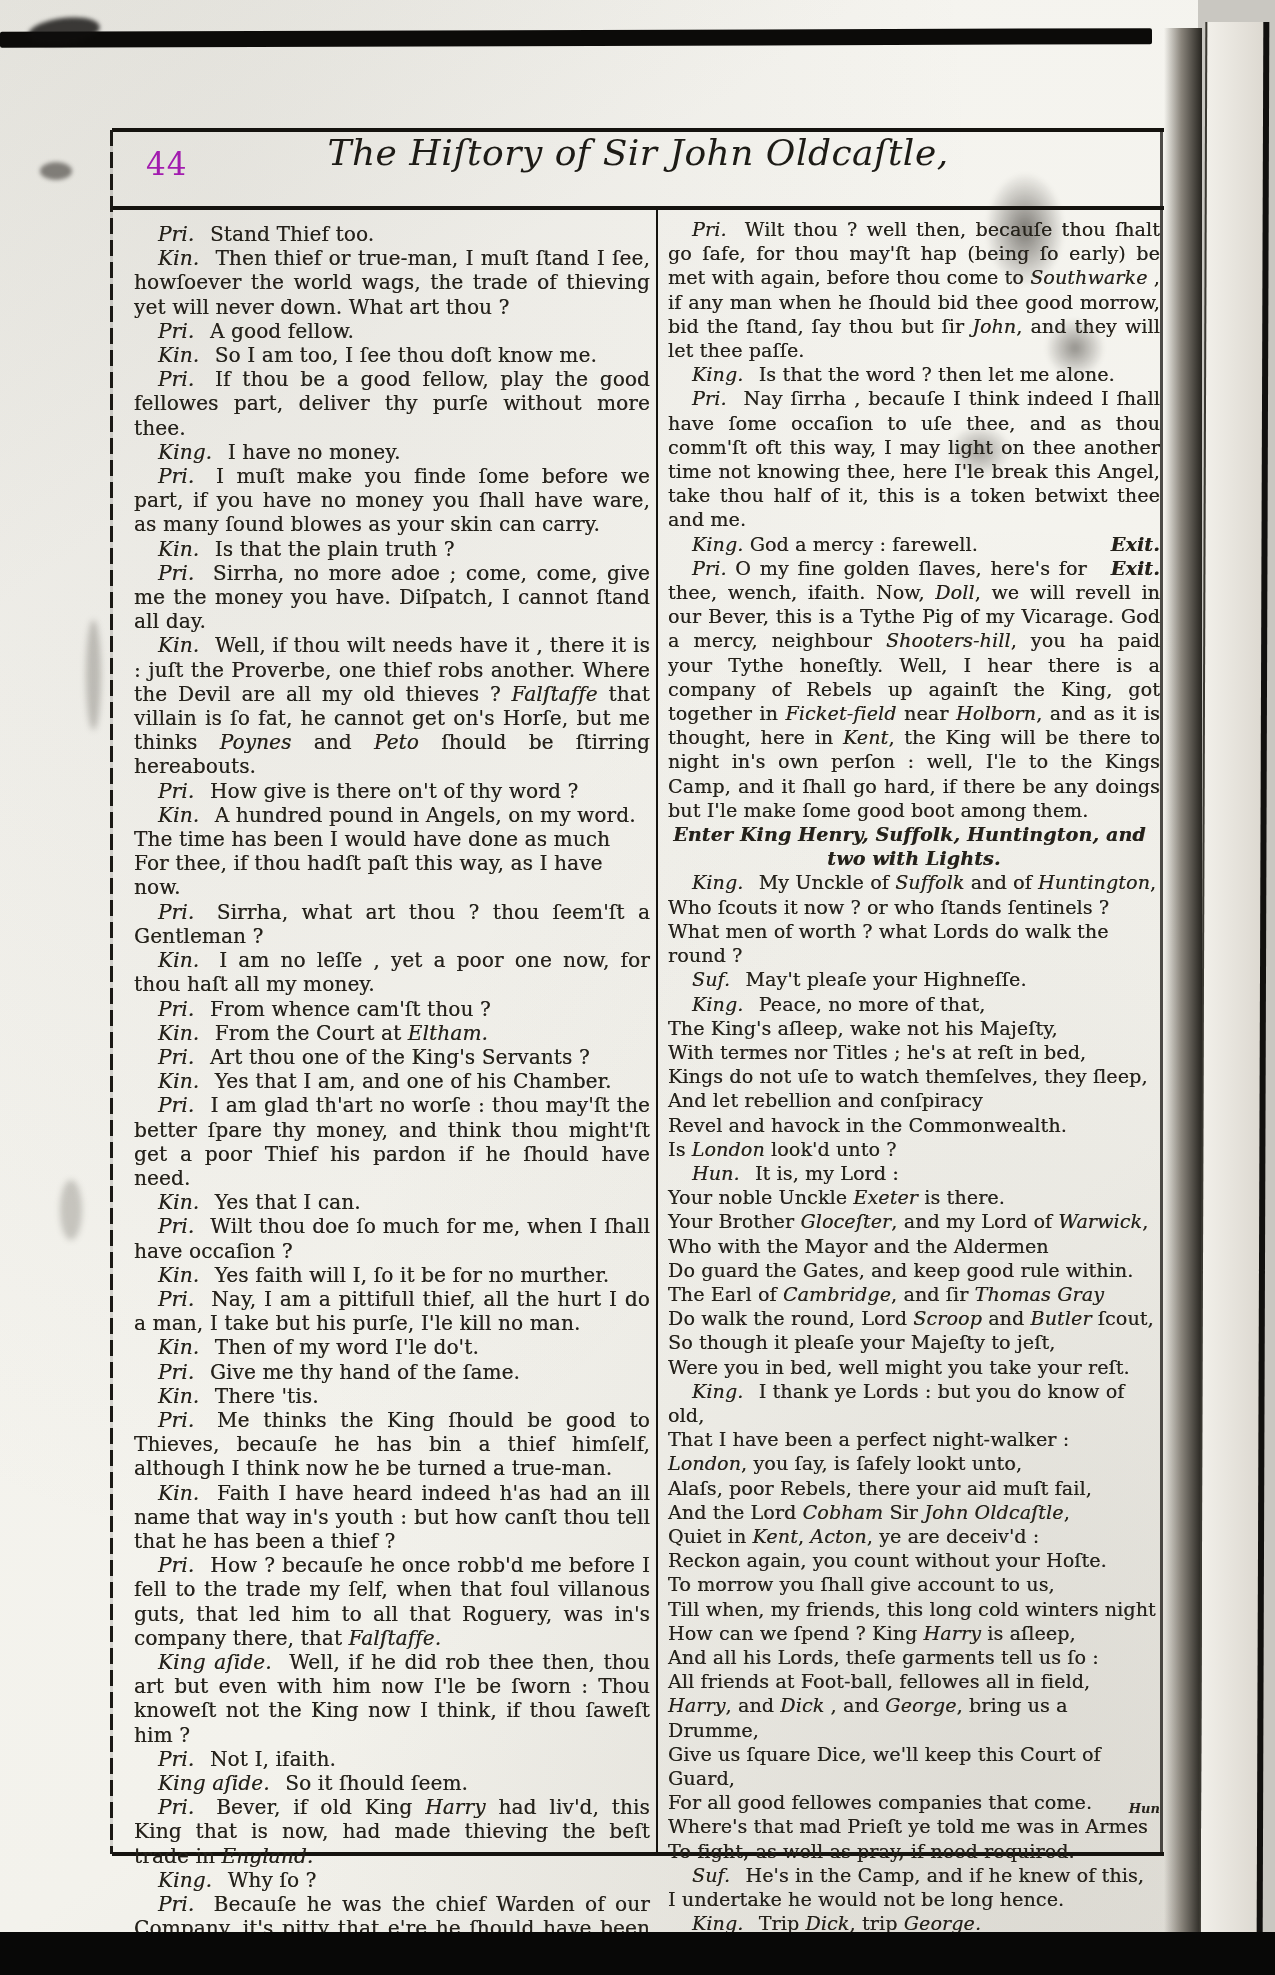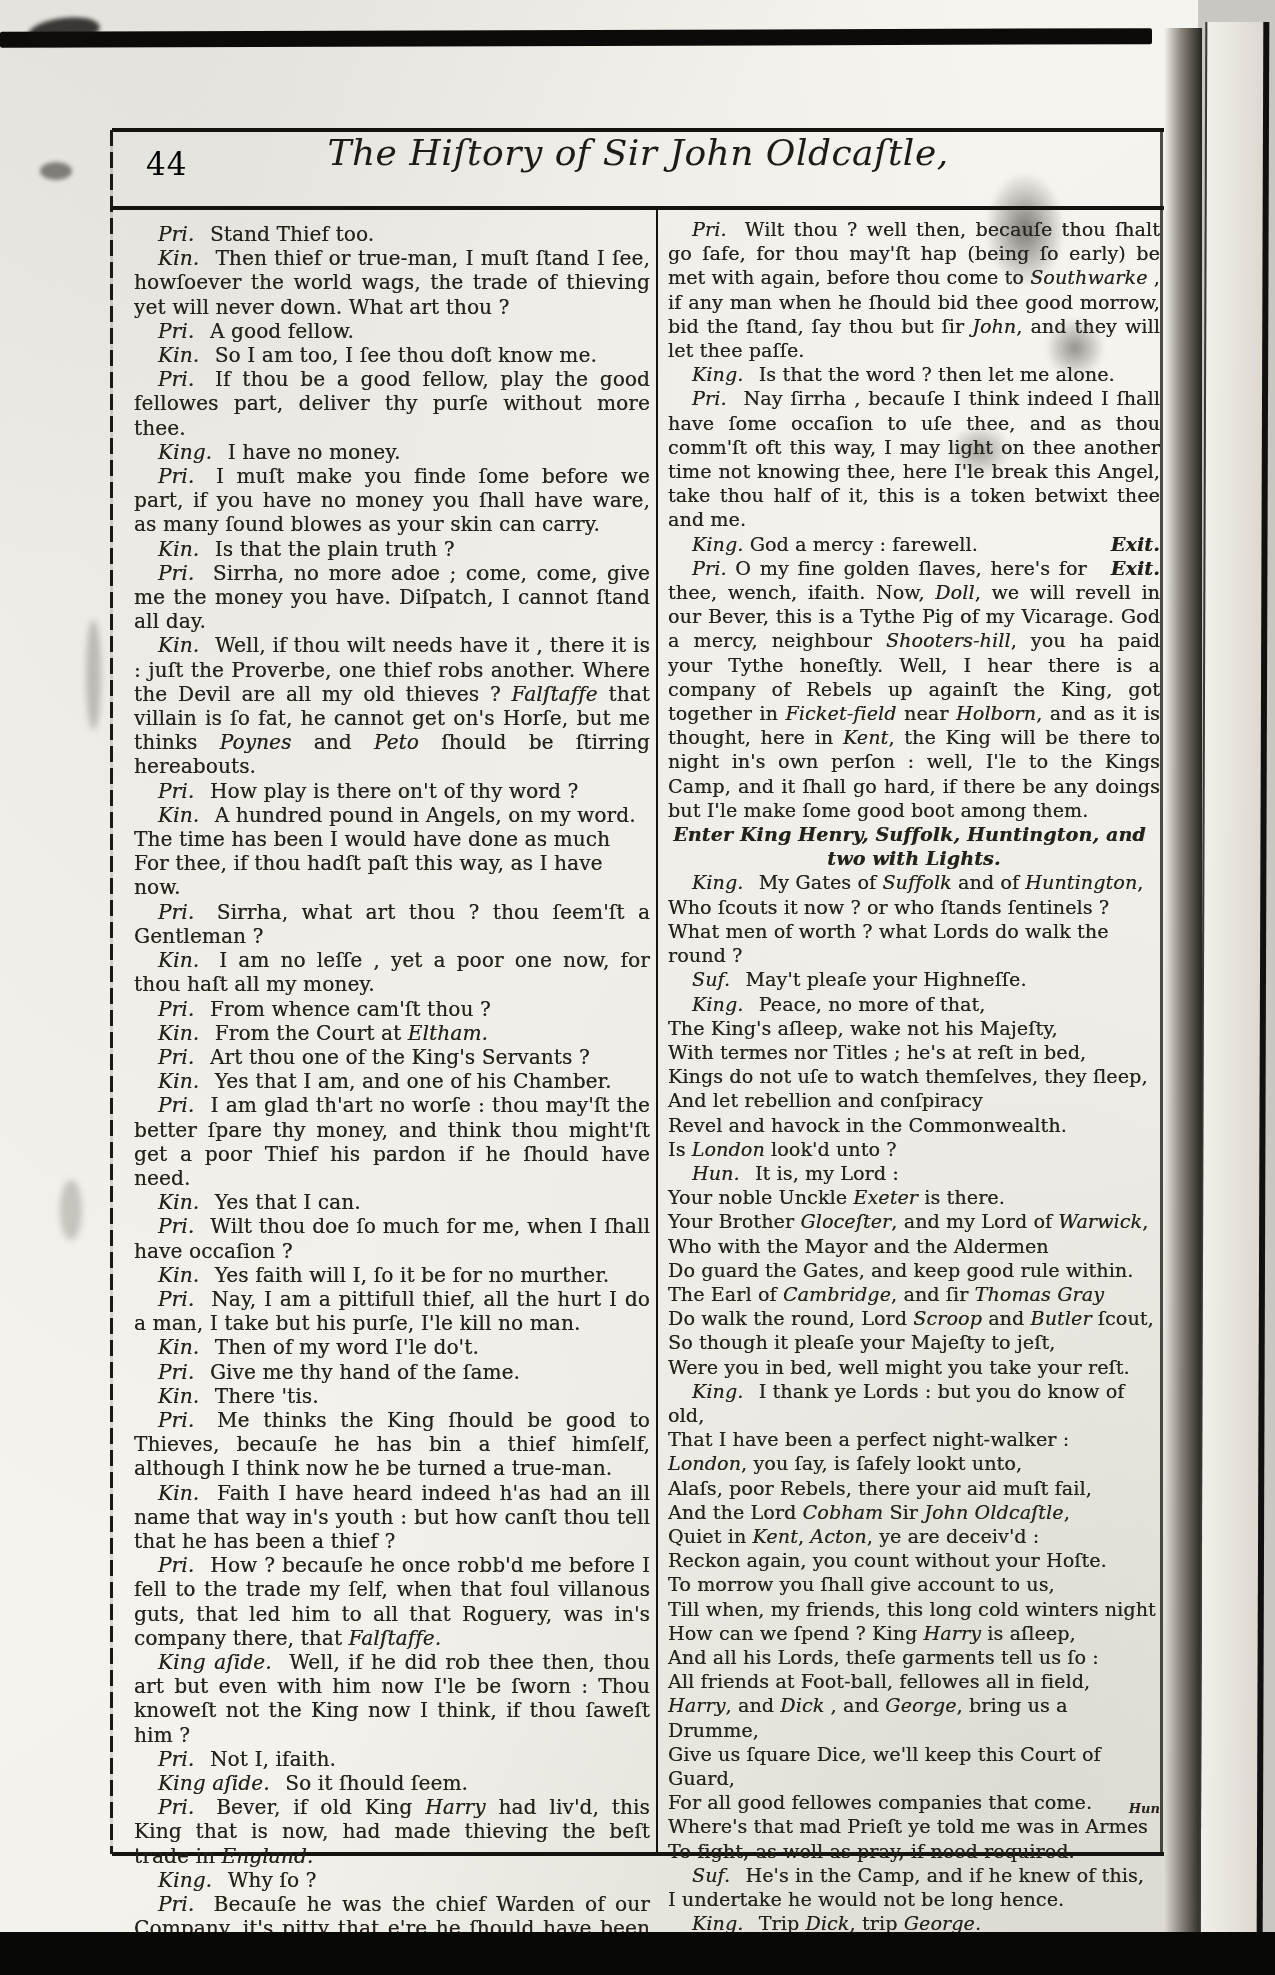--- a/index.html
+++ b/index.html
@@ -18,21 +18,21 @@
       linear-gradient(145deg,#ecebe5 0%, #f5f4ef 22%, #f3f2ec 70%, #e7e5de 100%);
   }
   .rule{position:absolute;background:#15130f;}
   .rule.faded{opacity:.75;}
   .rule-broken{
     position:absolute;width:3px;
     background:repeating-linear-gradient(180deg,#1b1915 0 16px,rgba(27,25,21,0.15) 16px 22px);
   }
   .page-number{
     position:absolute;left:146px;top:146px;
-    font-size:31px;color:#000000;letter-spacing:1px;
+    font-size:31px;color:#a21caf;letter-spacing:1px;
   }
   .title{
     position:absolute;left:112px;top:132px;width:1052px;
     text-align:center;font-style:italic;font-size:36px;color:#1d1b16;
     letter-spacing:.5px;
   }
   .col{
     position:absolute;color:#24211a;
     text-shadow:.3px .3px .3px rgba(40,35,27,.65);
     letter-spacing:.15px;
@@ -106,21 +106,21 @@
     <div class="para"><span class="run i">Pri.</span><span class="run r"> Stand Thief too.</span></div>
     <div class="para"><span class="run i">Kin.</span><span class="run r"> Then thief or true-man, I muſt ſtand I ſee, howſoever the world wags, the trade of thieving yet will never down. What art thou ?</span></div>
     <div class="para"><span class="run i">Pri.</span><span class="run r"> A good fellow.</span></div>
     <div class="para"><span class="run i">Kin.</span><span class="run r"> So I am too, I ſee thou doſt know me.</span></div>
     <div class="para"><span class="run i">Pri.</span><span class="run r"> If thou be a good fellow, play the good fellowes part, deliver thy purſe without more thee.</span></div>
     <div class="para"><span class="run i">King.</span><span class="run r"> I have no money.</span></div>
     <div class="para"><span class="run i">Pri.</span><span class="run r"> I muſt make you finde ſome before we part, if you have no money you ſhall have ware, as many ſound blowes as your skin can carry.</span></div>
     <div class="para"><span class="run i">Kin.</span><span class="run r"> Is that the plain truth ?</span></div>
     <div class="para"><span class="run i">Pri.</span><span class="run r"> Sirrha, no more adoe ; come, come, give me the money you have. Diſpatch, I cannot ſtand all day.</span></div>
     <div class="para"><span class="run i">Kin.</span><span class="run r"> Well, if thou wilt needs have it , there it is : juſt the Proverbe, one thief robs another. Where the Devil are all my old thieves ? </span><span class="run i">Falſtaffe</span><span class="run r"> that villain is ſo fat, he cannot get on's Horſe, but me thinks </span><span class="run i">Poynes</span><span class="run r"> and </span><span class="run i">Peto</span><span class="run r"> ſhould be ſtirring hereabouts.</span></div>
-    <div class="para"><span class="run i">Pri.</span><span class="run r"> How play is there on't of thy word ?</span></div>
+    <div class="para"><span class="run i">Pri.</span><span class="run r"> How give is there on't of thy word ?</span></div>
     <div class="para verse"><span class="run i">Kin.</span><span class="run r"> A hundred pound in Angels, on my word.</span><br><span class="run r">The time has been I would have done as much</span><br><span class="run r">For thee, if thou hadſt paſt this way, as I have now.</span></div>
     <div class="para"><span class="run i">Pri.</span><span class="run r"> Sirrha, what art thou ? thou ſeem'ſt a Gentleman ?</span></div>
     <div class="para"><span class="run i">Kin.</span><span class="run r"> I am no leſſe , yet a poor one now, for thou haſt all my money.</span></div>
     <div class="para"><span class="run i">Pri.</span><span class="run r"> From whence cam'ſt thou ?</span></div>
     <div class="para"><span class="run i">Kin.</span><span class="run r"> From the Court at </span><span class="run i">Eltham.</span></div>
     <div class="para"><span class="run i">Pri.</span><span class="run r"> Art thou one of the King's Servants ?</span></div>
     <div class="para"><span class="run i">Kin.</span><span class="run r"> Yes that I am, and one of his Chamber.</span></div>
     <div class="para"><span class="run i">Pri.</span><span class="run r"> I am glad th'art no worſe : thou may'ſt the better ſpare thy money, and think thou might'ſt get a poor Thief his pardon if he ſhould have need.</span></div>
     <div class="para"><span class="run i">Kin.</span><span class="run r"> Yes that I can.</span></div>
     <div class="para"><span class="run i">Pri.</span><span class="run r"> Wilt thou doe ſo much for me, when I ſhall have occaſion ?</span></div>
@@ -139,21 +139,21 @@
     <div class="para"><span class="run i">King.</span><span class="run r"> Why ſo ?</span></div>
     <div class="para"><span class="run i">Pri.</span><span class="run r"> Becauſe he was the chief Warden of our Company, it's pitty that e're he ſhould have been a King, he was ſo brave a thief. But ſirrha, wilt remember my pardon if need be ?</span></div>
   </div>
 <div class="col col-right">
     <div class="para"><span class="run i">Pri.</span><span class="run r"> Wilt thou ? well then, becauſe thou ſhalt go ſafe, for thou may'ſt hap (being ſo early) be met with again, before thou come to </span><span class="run i">Southwarke</span><span class="run r"> , if any man when he ſhould bid thee good morrow, bid the ſtand, ſay thou but ſir </span><span class="run i">John</span><span class="run r">, and they will let thee paſſe.</span></div>
     <div class="para"><span class="run i">King.</span><span class="run r"> Is that the word ? then let me alone.</span></div>
     <div class="para"><span class="run i">Pri.</span><span class="run r"> Nay ſirrha , becauſe I think indeed I ſhall have ſome occaſion to uſe thee, and as thou comm'ſt oft this way, I may light on thee another time not knowing thee, here I'le break this Angel, take thou half of it, this is a token betwixt thee and me.</span></div>
     <div class="para"><span class="tail">Exit.</span><span class="run i">King.</span><span class="run r"> God a mercy : farewell.</span></div>
     <div class="para"><span class="tail">Exit.</span><span class="run i">Pri.</span><span class="run r"> O my fine golden ſlaves, here's for thee, wench, ifaith. Now, </span><span class="run i">Doll</span><span class="run r">, we will revell in our Bever, this is a Tythe Pig of my Vicarage. God a mercy, neighbour </span><span class="run i">Shooters-hill</span><span class="run r">, you ha paid your Tythe honeſtly. Well, I hear there is a company of Rebels up againſt the King, got together in </span><span class="run i">Ficket-field</span><span class="run r"> near </span><span class="run i">Holborn</span><span class="run r">, and as it is thought, here in </span><span class="run i">Kent</span><span class="run r">, the King will be there to night in's own perſon : well, I'le to the Kings Camp, and it ſhall go hard, if there be any doings but I'le make ſome good boot among them.</span></div>
     <div class="para center"><span class="run i b">Enter King Henry, Suffolk, Huntington, and</span><br><span class="run i b">two with Lights.</span></div>
-    <div class="para verse"><span class="run i">King.</span><span class="run r"> My Gates of </span><span class="run i">Suffolk</span><span class="run r"> and of </span><span class="run i">Huntington</span><span class="run r">,</span><br><span class="run r">Who ſcouts it now ? or who ſtands ſentinels ?</span><br><span class="run r">What men of worth ? what Lords do walk the round ?</span></div>
+    <div class="para verse"><span class="run i">King.</span><span class="run r"> My Unckle of </span><span class="run i">Suffolk</span><span class="run r"> and of </span><span class="run i">Huntington</span><span class="run r">,</span><br><span class="run r">Who ſcouts it now ? or who ſtands ſentinels ?</span><br><span class="run r">What men of worth ? what Lords do walk the round ?</span></div>
     <div class="para"><span class="run i">Suf.</span><span class="run r"> May't pleaſe your Highneſſe.</span></div>
     <div class="para verse"><span class="run i">King.</span><span class="run r"> Peace, no more of that,</span><br><span class="run r">The King's aſleep, wake not his Majeſty,</span><br><span class="run r">With termes nor Titles ; he's at reſt in bed,</span><br><span class="run r">Kings do not uſe to watch themſelves, they ſleep,</span><br><span class="run r">And let rebellion and conſpiracy</span><br><span class="run r">Revel and havock in the Commonwealth.</span><br><span class="run r">Is </span><span class="run i">London</span><span class="run r"> look'd unto ?</span></div>
     <div class="para verse"><span class="run i">Hun.</span><span class="run r"> It is, my Lord :</span><br><span class="run r">Your noble Unckle </span><span class="run i">Exeter</span><span class="run r"> is there.</span><br><span class="run r">Your Brother </span><span class="run i">Gloceſter</span><span class="run r">, and my Lord of </span><span class="run i">Warwick</span><span class="run r">,</span><br><span class="run r">Who with the Mayor and the Aldermen</span><br><span class="run r">Do guard the Gates, and keep good rule within.</span><br><span class="run r">The Earl of </span><span class="run i">Cambridge</span><span class="run r">, and ſir </span><span class="run i">Thomas Gray</span><br><span class="run r">Do walk the round, Lord </span><span class="run i">Scroop</span><span class="run r"> and </span><span class="run i">Butler</span><span class="run r"> ſcout,</span><br><span class="run r">So though it pleaſe your Majeſty to jeſt,</span><br><span class="run r">Were you in bed, well might you take your reſt.</span></div>
     <div class="para verse"><span class="run i">King.</span><span class="run r"> I thank ye Lords : but you do know of old,</span><br><span class="run r">That I have been a perfect night-walker :</span><br><span class="run i">London</span><span class="run r">, you ſay, is ſafely lookt unto,</span><br><span class="run r">Alaſs, poor Rebels, there your aid muſt fail,</span><br><span class="run r">And the Lord </span><span class="run i">Cobham</span><span class="run r"> Sir </span><span class="run i">John Oldcaſtle</span><span class="run r">,</span><br><span class="run r">Quiet in </span><span class="run i">Kent</span><span class="run r">, </span><span class="run i">Acton</span><span class="run r">, ye are deceiv'd :</span><br><span class="run r">Reckon again, you count without your Hoſte.</span><br><span class="run r">To morrow you ſhall give account to us,</span><br><span class="run r">Till when, my friends, this long cold winters night</span><br><span class="run r">How can we ſpend ? King </span><span class="run i">Harry</span><span class="run r"> is aſleep,</span><br><span class="run r">And all his Lords, theſe garments tell us ſo :</span><br><span class="run r">All friends at Foot-ball, fellowes all in field,</span><br><span class="run i">Harry</span><span class="run r">, and </span><span class="run i">Dick</span><span class="run r"> , and </span><span class="run i">George</span><span class="run r">, bring us a Drumme,</span><br><span class="run r">Give us ſquare Dice, we'll keep this Court of Guard,</span><br><span class="run r">For all good fellowes companies that come.</span><br><span class="run r">Where's that mad Prieſt ye told me was in Armes</span><br><span class="run r">To fight, as well as pray, if need required.</span></div>
     <div class="para verse"><span class="run i">Suf.</span><span class="run r"> He's in the Camp, and if he knew of this,</span><br><span class="run r">I undertake he would not be long hence.</span></div>
     <div class="para"><span class="run i">King.</span><span class="run r"> Trip </span><span class="run i">Dick</span><span class="run r">, trip </span><span class="run i">George.</span></div>
     <div class="para"><span class="run i">Hun.</span><span class="run r"> I muſt have the Dice : what doe we play at ?</span></div>
   </div>
 
 <div class="catchword">Hun</div>

